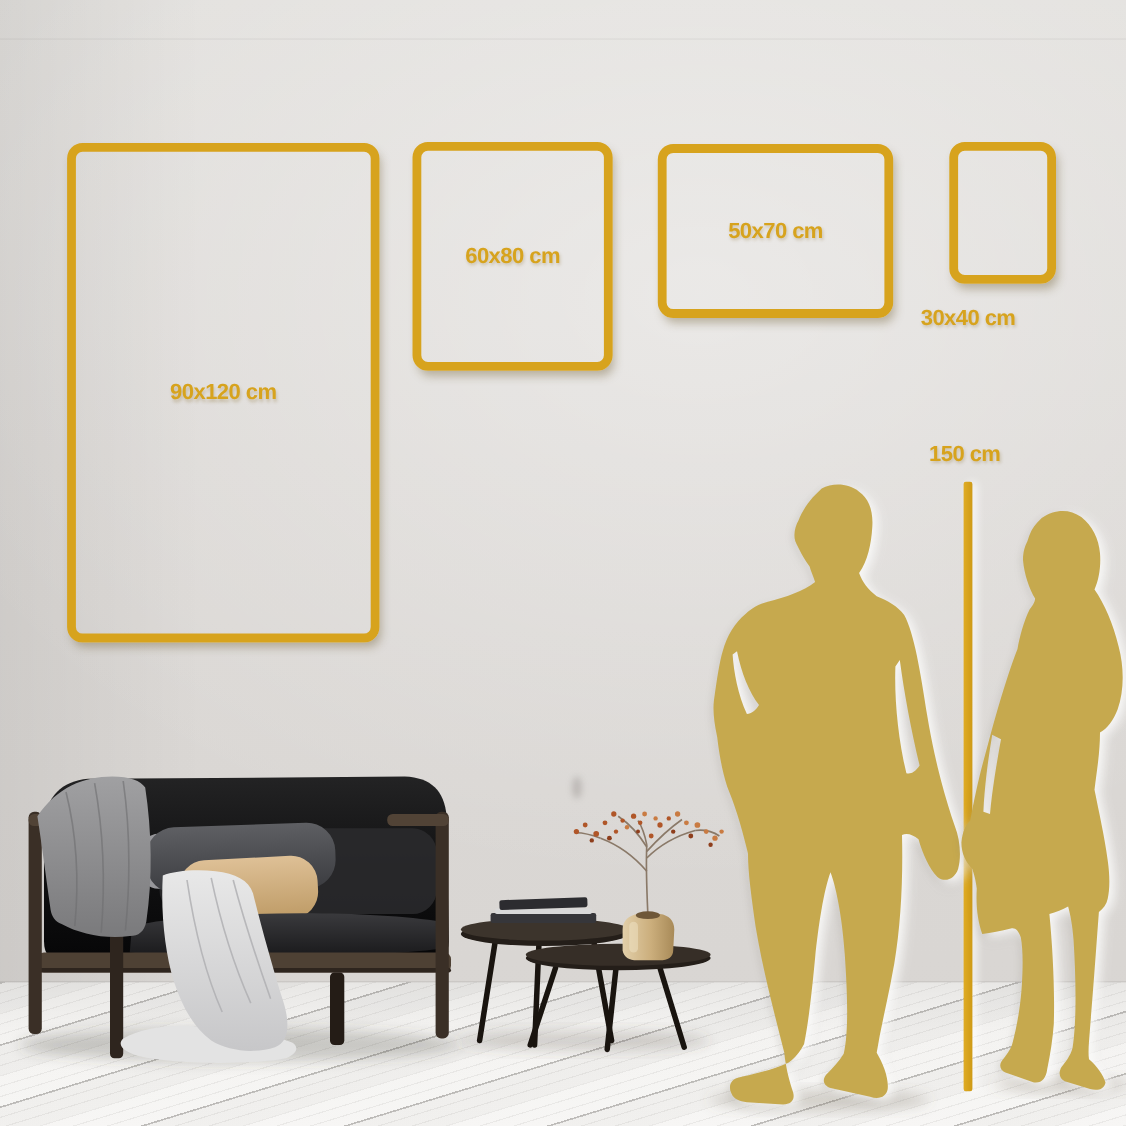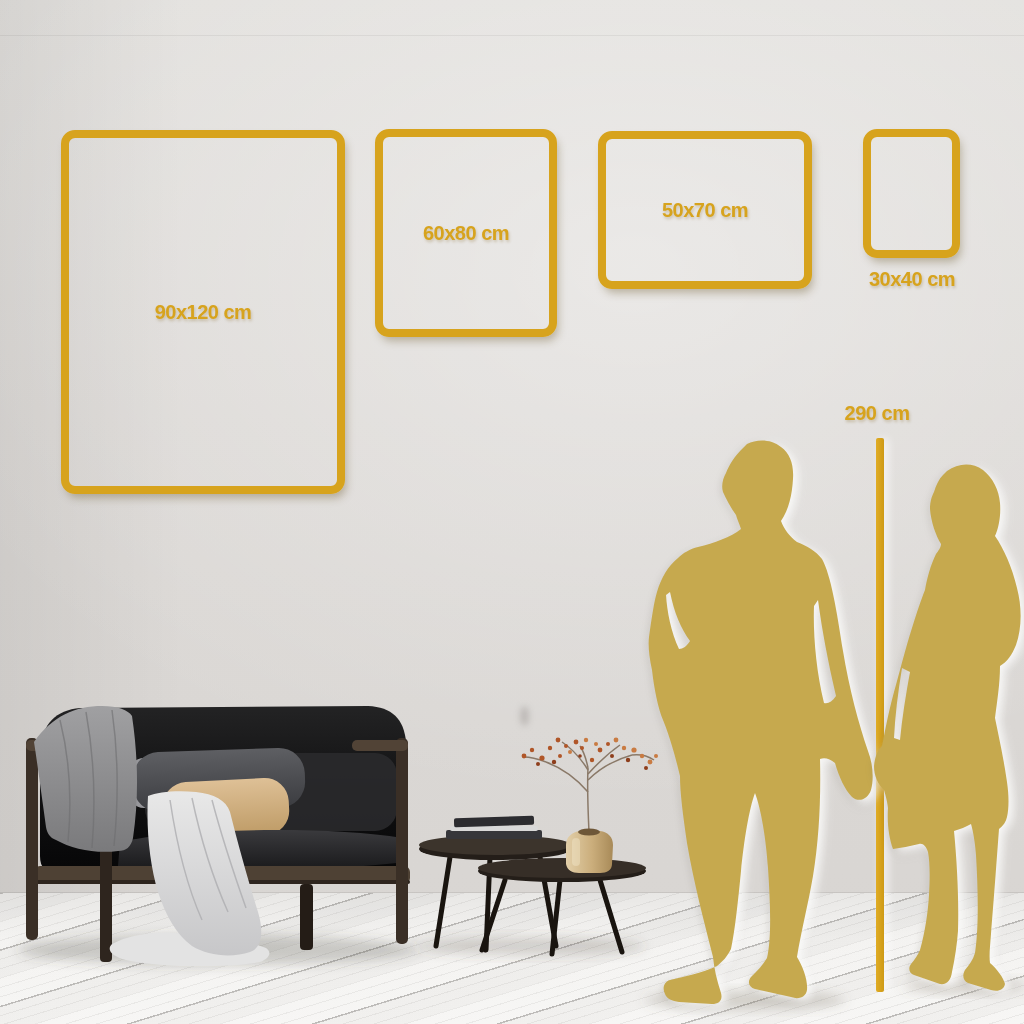--- a/index.html
+++ b/index.html
@@ -21,25 +21,25 @@
       repeating-linear-gradient(163deg, rgba(120,116,112,.10) 0 1px, rgba(0,0,0,0) 1px 9px),
       repeating-linear-gradient(163deg, rgba(0,0,0,.025) 0 27px, rgba(255,255,255,.05) 27px 54px),
       linear-gradient(180deg,#E7E6E4 0%,#F3F2F0 35%,#F7F6F4 100%);}
   .floor-line{position:absolute;left:0;top:892px;width:1024px;height:1px;background:rgba(0,0,0,.08);}
   
   .frame{position:absolute;border:8px solid #D7A31D;border-radius:14px;box-sizing:border-box;
     display:flex;align-items:center;justify-content:center;
     box-shadow:3px 6px 9px -2px rgba(95,75,25,.35);}
   .goldtext{color:#D7A31D;font-weight:700;font-size:20px;letter-spacing:-.5px;
     text-shadow:1px 2px 3px rgba(125,95,20,.28);white-space:nowrap;}
-  .f1{left:61px; top:130px; width:284px;height:364px;}
+  .f1{left:61px; top:130px; width:284px;height:454px;}
   .f2{left:375px;top:129px;width:182px;height:208px;}
   .f3{left:598px;top:131px;width:214px;height:158px;}
   .f4{left:863px;top:129px;width:97px; height:129px;}
-  .lbl4{position:absolute;left:837px;top:268px;width:150px;text-align:center;}
+  .lbl4{position:absolute;left:837px;top:278px;width:150px;text-align:left;}
   
   .hlabel{position:absolute;left:802px;top:402px;width:150px;text-align:center;}
   .hline{position:absolute;left:876px;top:438px;width:8px;height:554px;border-radius:2px;
     background:linear-gradient(90deg,#E0AC24,#CE9A16);
     filter:drop-shadow(4px 0 4px rgba(255,255,255,.75));}
   svg.layer{position:absolute;inset:0;}
   .sil{fill:#C6A94E;
     filter:drop-shadow(6px 3px 5px rgba(255,255,255,.85)) drop-shadow(-2px 2px 3px rgba(95,88,70,.14));}
 </style>
 </head>
@@ -58,21 +58,21 @@
   </div>
   <div class="frame f2">
     <span class="goldtext">60x80 cm</span>
   </div>
   <div class="frame f3">
     <span class="goldtext">50x70 cm</span>
   </div>
   <div class="frame f4"></div>
   <div class="lbl4 goldtext">30x40 cm</div>
 
-  <div class="hlabel goldtext">290 cm</div>
+  <div class="hlabel goldtext">150 cm</div>
   <div class="hline"></div>
 
   <svg class="layer" viewBox="0 0 1024 1024">
     <defs>
       <filter id="b6" x="-40%" y="-40%" width="180%" height="180%">
           <feGaussianBlur stdDeviation="6"></feGaussianBlur>
         </filter>
       <linearGradient id="velvet" x1="0" y1="0" x2="0" y2="1">
         <stop offset="0" stop-color="#232324"></stop>
           <stop offset=".5" stop-color="#111112"></stop>

